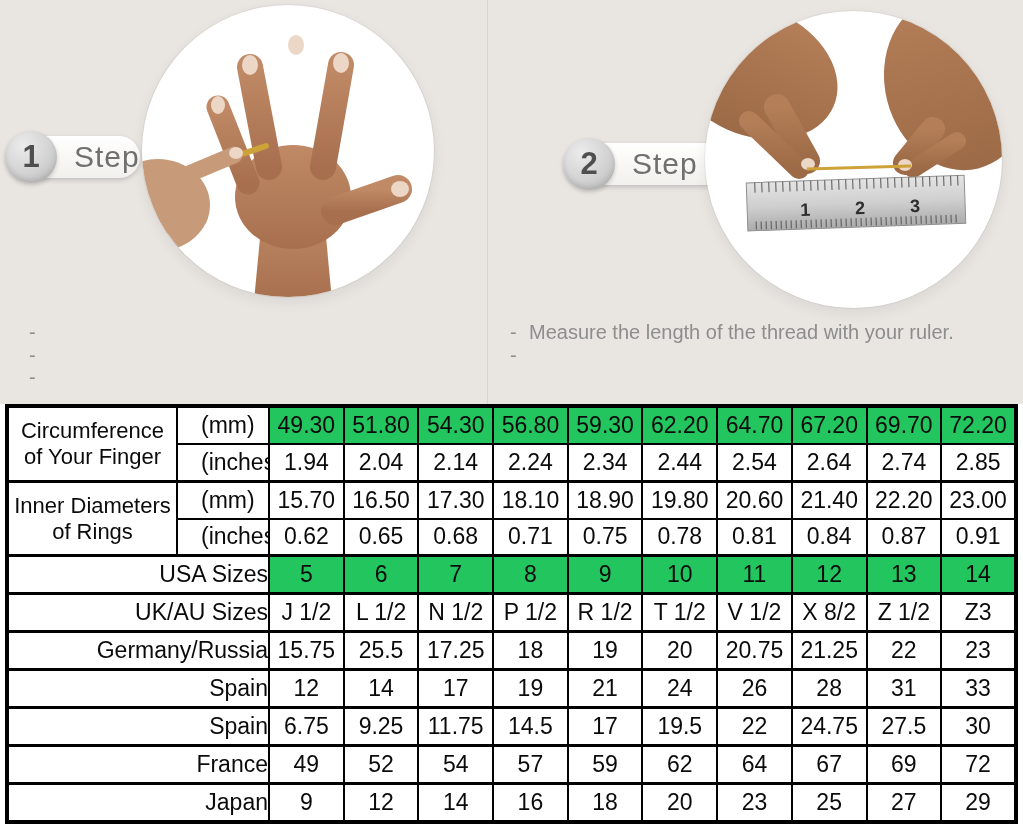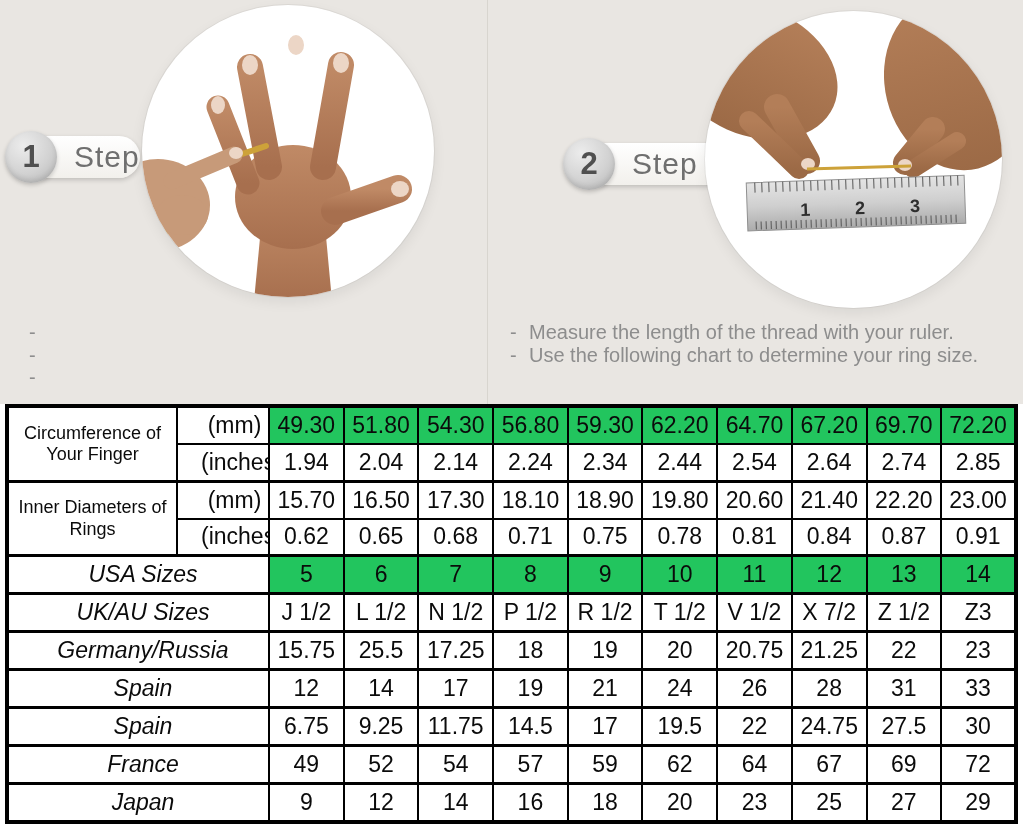--- a/index.html
+++ b/index.html
@@ -64,23 +64,23 @@
     border-collapse:collapse;table-layout:fixed;
     width:1013px;height:420px;margin-left:5px;
     border:4px solid #000;
     font-size:23px;color:#0b0b0b;
   }
   td{
     border:2px solid #000;
     padding:0;text-align:center;vertical-align:middle;
     white-space:nowrap;overflow:hidden;background:#ffffff;
   }
-  td.group-label{white-space:normal;line-height:1.18;font-size:18px;padding:0 2px;}
-  td.row-label{text-align:center;padding-left:9px;font-style:italic;}
-  td.unit-label{text-align:center;padding-left:23px;}
+  td.group-label{white-space:normal;line-height:1.18;font-size:22px;padding:0 2px;}
+  td.row-label{text-align:right;padding-left:9px;}
+  td.unit-label{text-align:left;padding-left:23px;}
   td.shaded{background:#22c55e;}
   tbody tr:nth-child(3) td,
   tbody tr:nth-child(5) td,
   tbody tr:nth-child(6) td,
   tbody tr:nth-child(7) td,
   tbody tr:nth-child(8) td,
   tbody tr:nth-child(9) td,
   tbody tr:nth-child(10) td,
   tbody tr:nth-child(11) td{border-top-width:3px;}
 </style>
@@ -197,21 +197,20 @@
           <span class="dash">-</span>
         </div>
       </div>
     <div class="instruction-list bl2">
         <div class="bullet">
           <span class="dash">-</span>
           <span>Measure the length of the thread with your ruler.</span>
         </div>
         <div class="bullet">
           <span class="dash">-</span>
-          <span>Use the following chart to determine your ring size.</span>
         </div>
       </div>
   </div>
 
   <div class="chart-section">
     <table class="size-chart">
       <colgroup>
         <col style="width:170px">
           <col style="width:92px">
         <col>
@@ -295,21 +294,21 @@
           </tr>
           <tr>
             <td class="row-label" colspan="2">UK/AU Sizes</td>
             <td class="val">J 1/2</td>
             <td class="val">L 1/2</td>
             <td class="val">N 1/2</td>
             <td class="val">P 1/2</td>
             <td class="val">R 1/2</td>
             <td class="val">T 1/2</td>
             <td class="val">V 1/2</td>
-            <td class="val">X 7/2</td>
+            <td class="val">X 8/2</td>
             <td class="val">Z 1/2</td>
             <td class="val">Z3</td>
           </tr>
           <tr>
             <td class="row-label" colspan="2">Germany/Russia</td>
             <td class="val">15.75</td>
             <td class="val">25.5</td>
             <td class="val">17.25</td>
             <td class="val">18</td>
             <td class="val">19</td>

